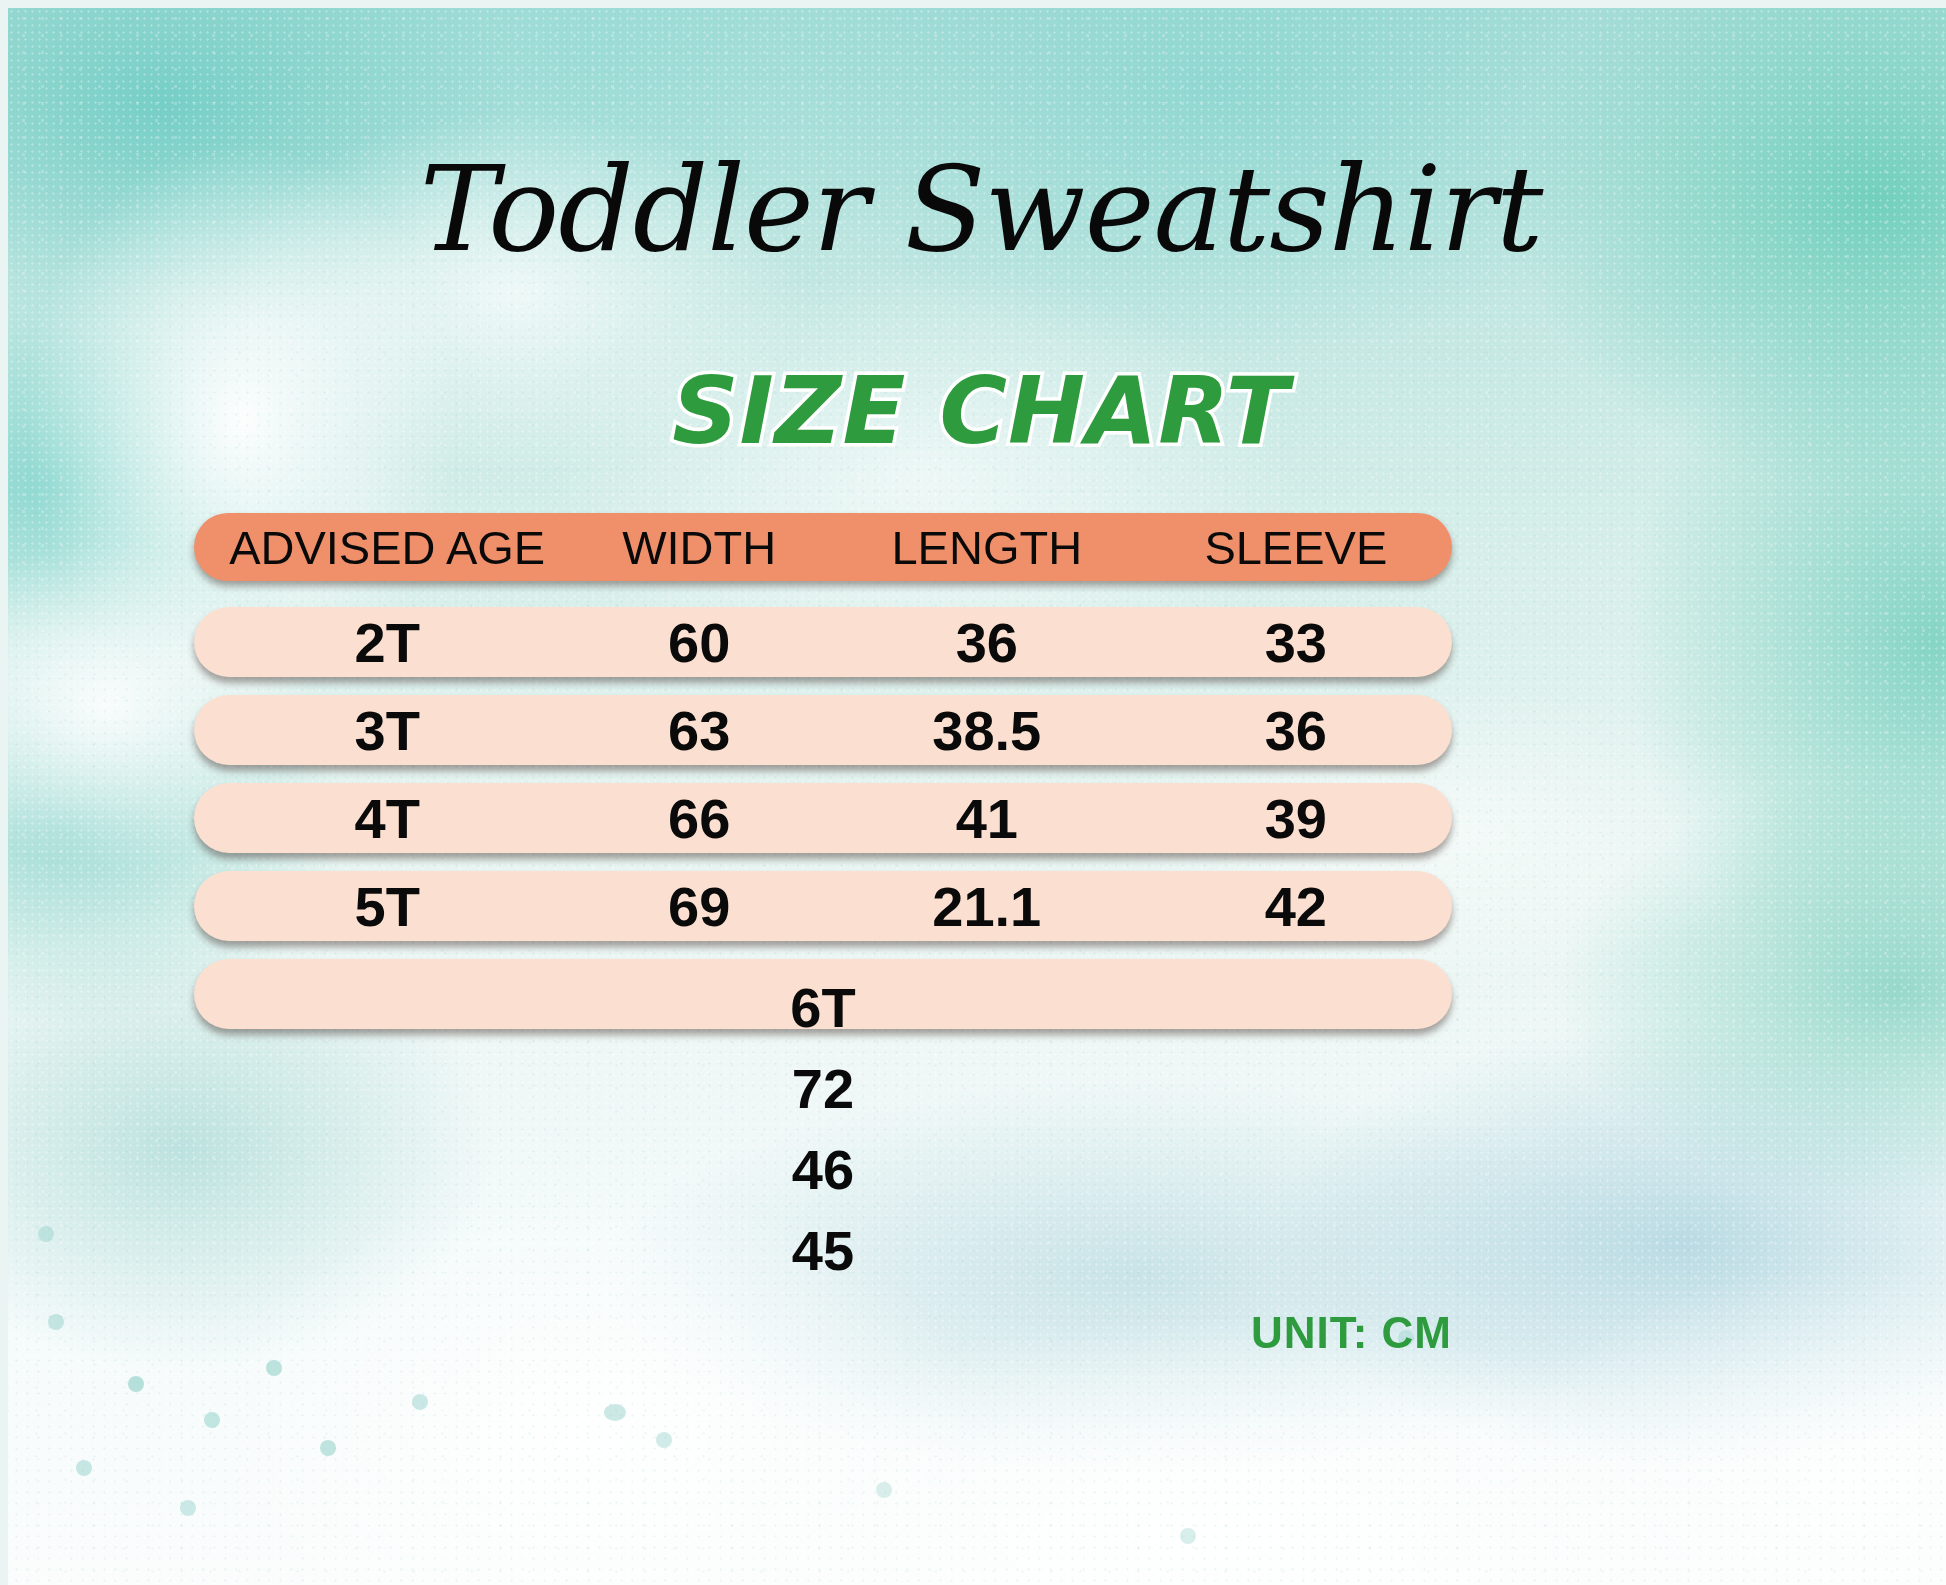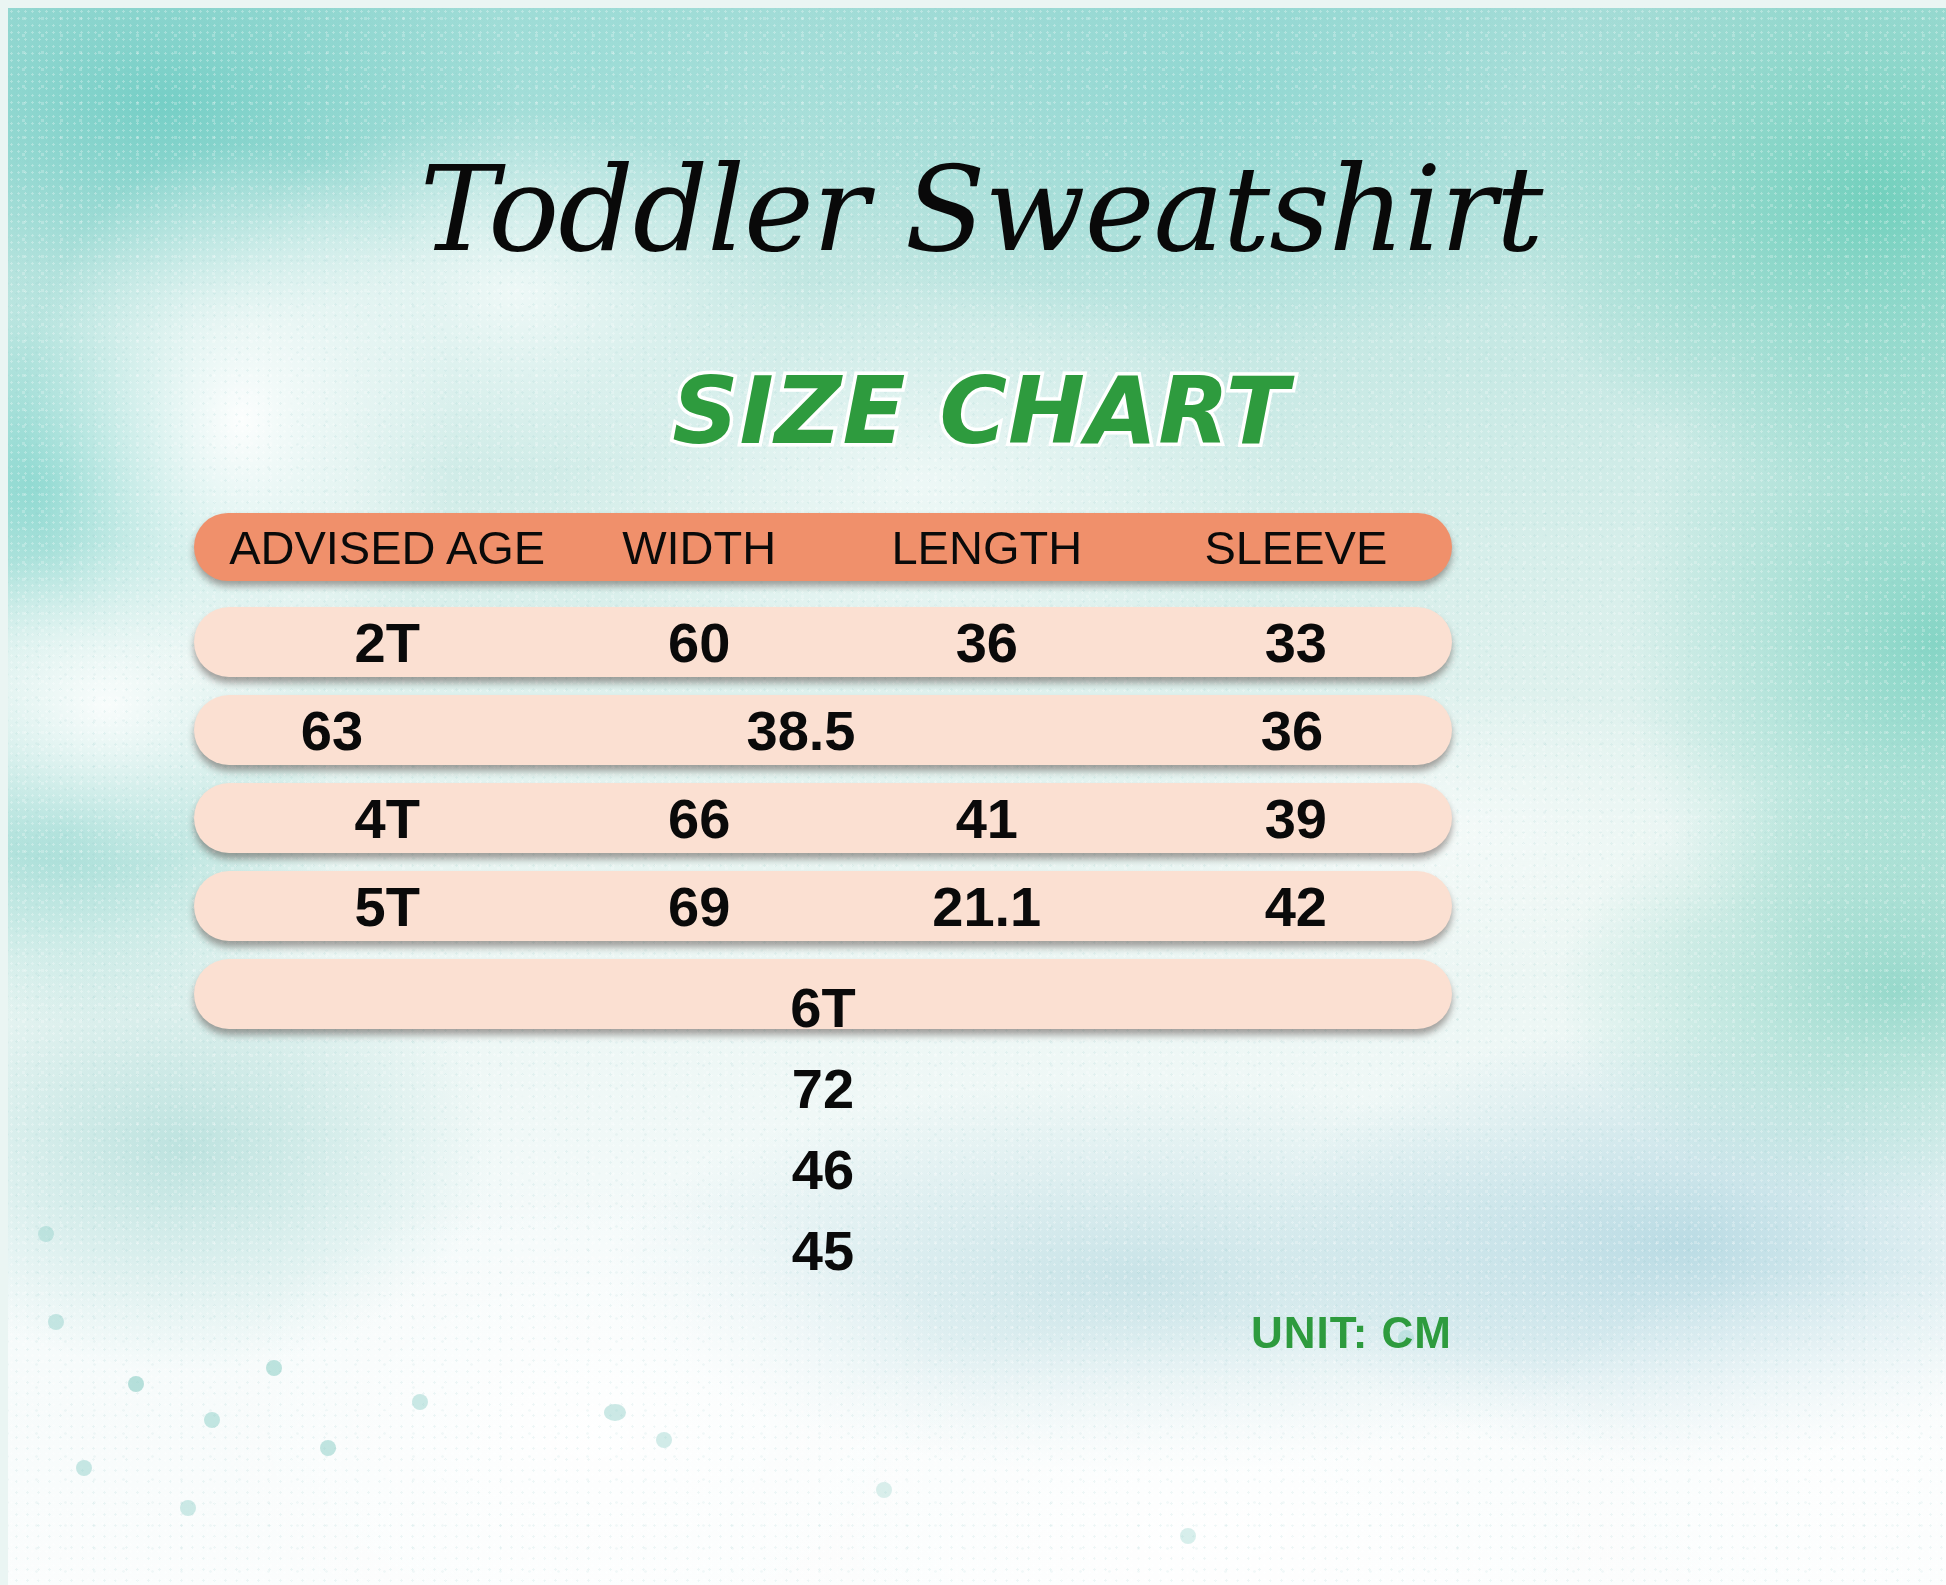--- a/index.html
+++ b/index.html
@@ -115,21 +115,20 @@
   }
   .row.header {
     background:#F0906B;
     height:68px;
     margin-bottom:26px;
     box-shadow:0 5px 7px rgba(60,40,35,.42);
   }
   .row.data {
     background:#FBE0D2;
     box-shadow:0 6px 7px rgba(70,55,50,.45);
-    justify-content:space-between;
   }
   .row.data:last-child { margin-bottom:0;flex-direction:column; }
 
   .cell {
     text-align:center;
     color:#0a0a0a;
     white-space:nowrap;
   }
   
   .c-age    { width:380px; }
@@ -206,20 +205,21 @@
     </div>
 
     <div class="row data">
       <div class="cell c-age">2T</div>
       <div class="cell c-width">60</div>
       <div class="cell c-length">36</div>
       <div class="cell c-sleeve">33</div>
     </div>
 
     <div class="row data">
+      <div class="cell c-age">3T</div>
       <div class="cell c-width">63</div>
       <div class="cell c-length">38.5</div>
       <div class="cell c-sleeve">36</div>
     </div>
 
     <div class="row data">
       <div class="cell c-age">4T</div>
       <div class="cell c-width">66</div>
       <div class="cell c-length">41</div>
       <div class="cell c-sleeve">39</div>

